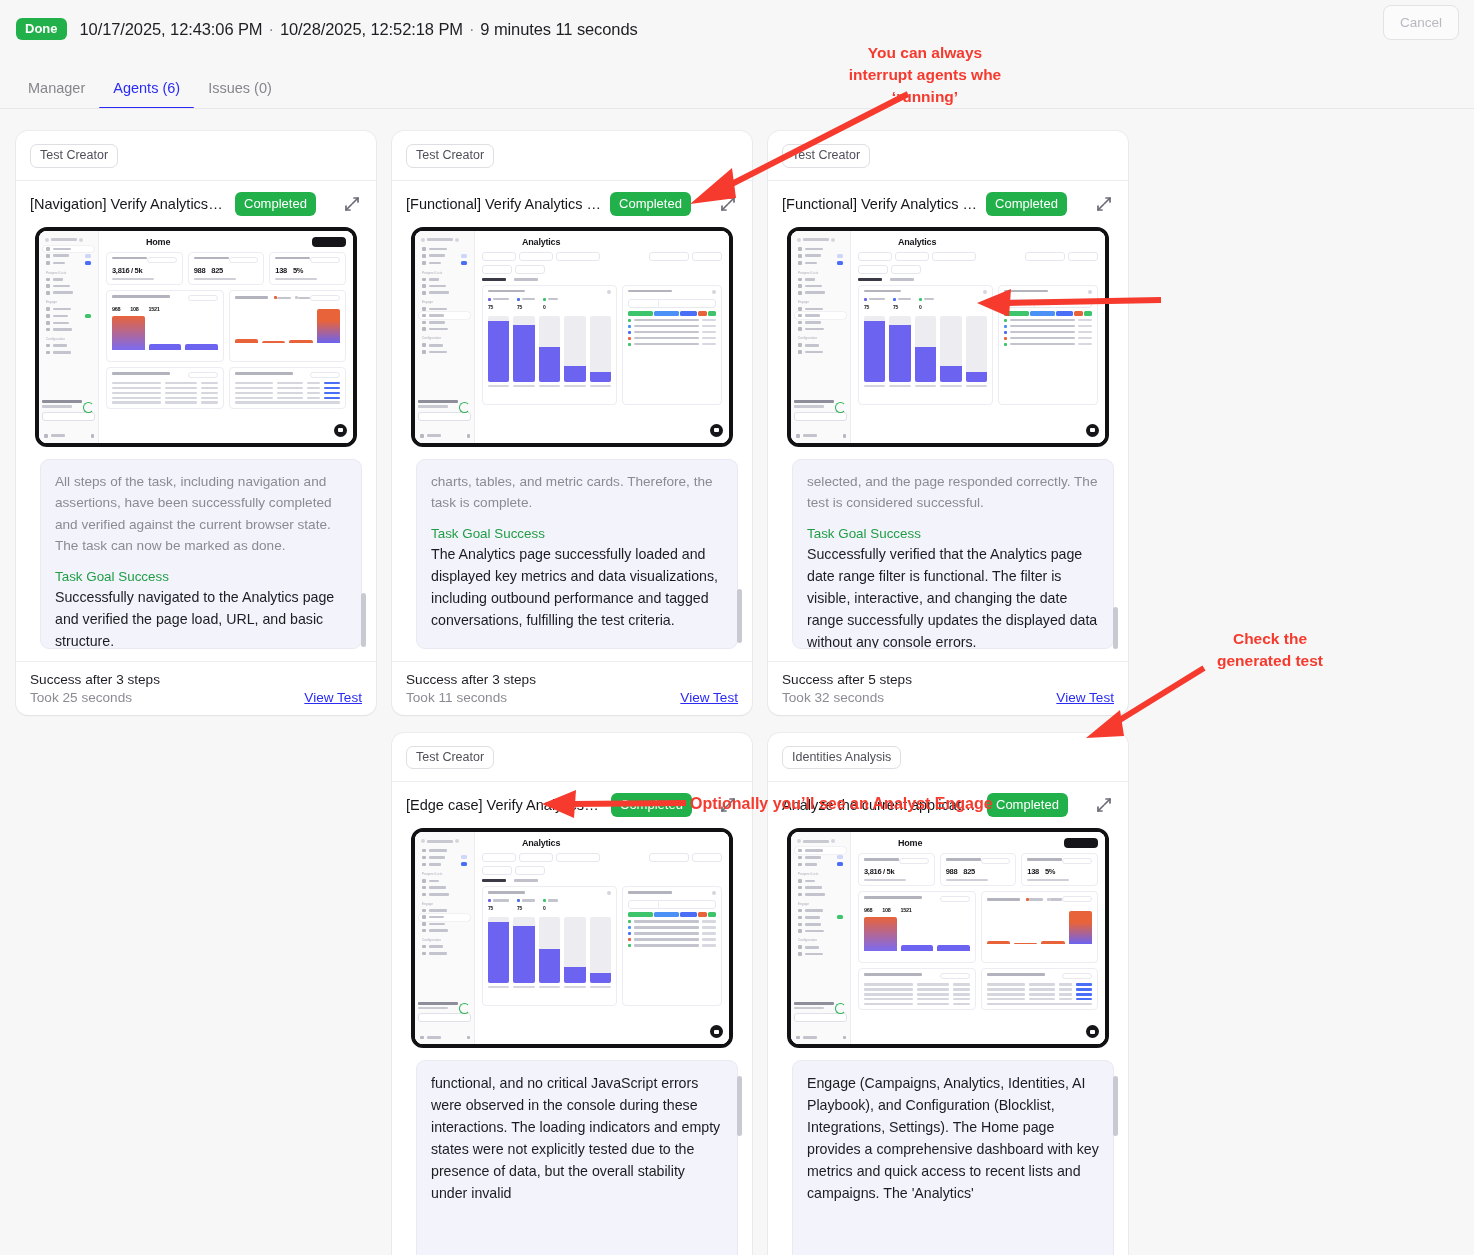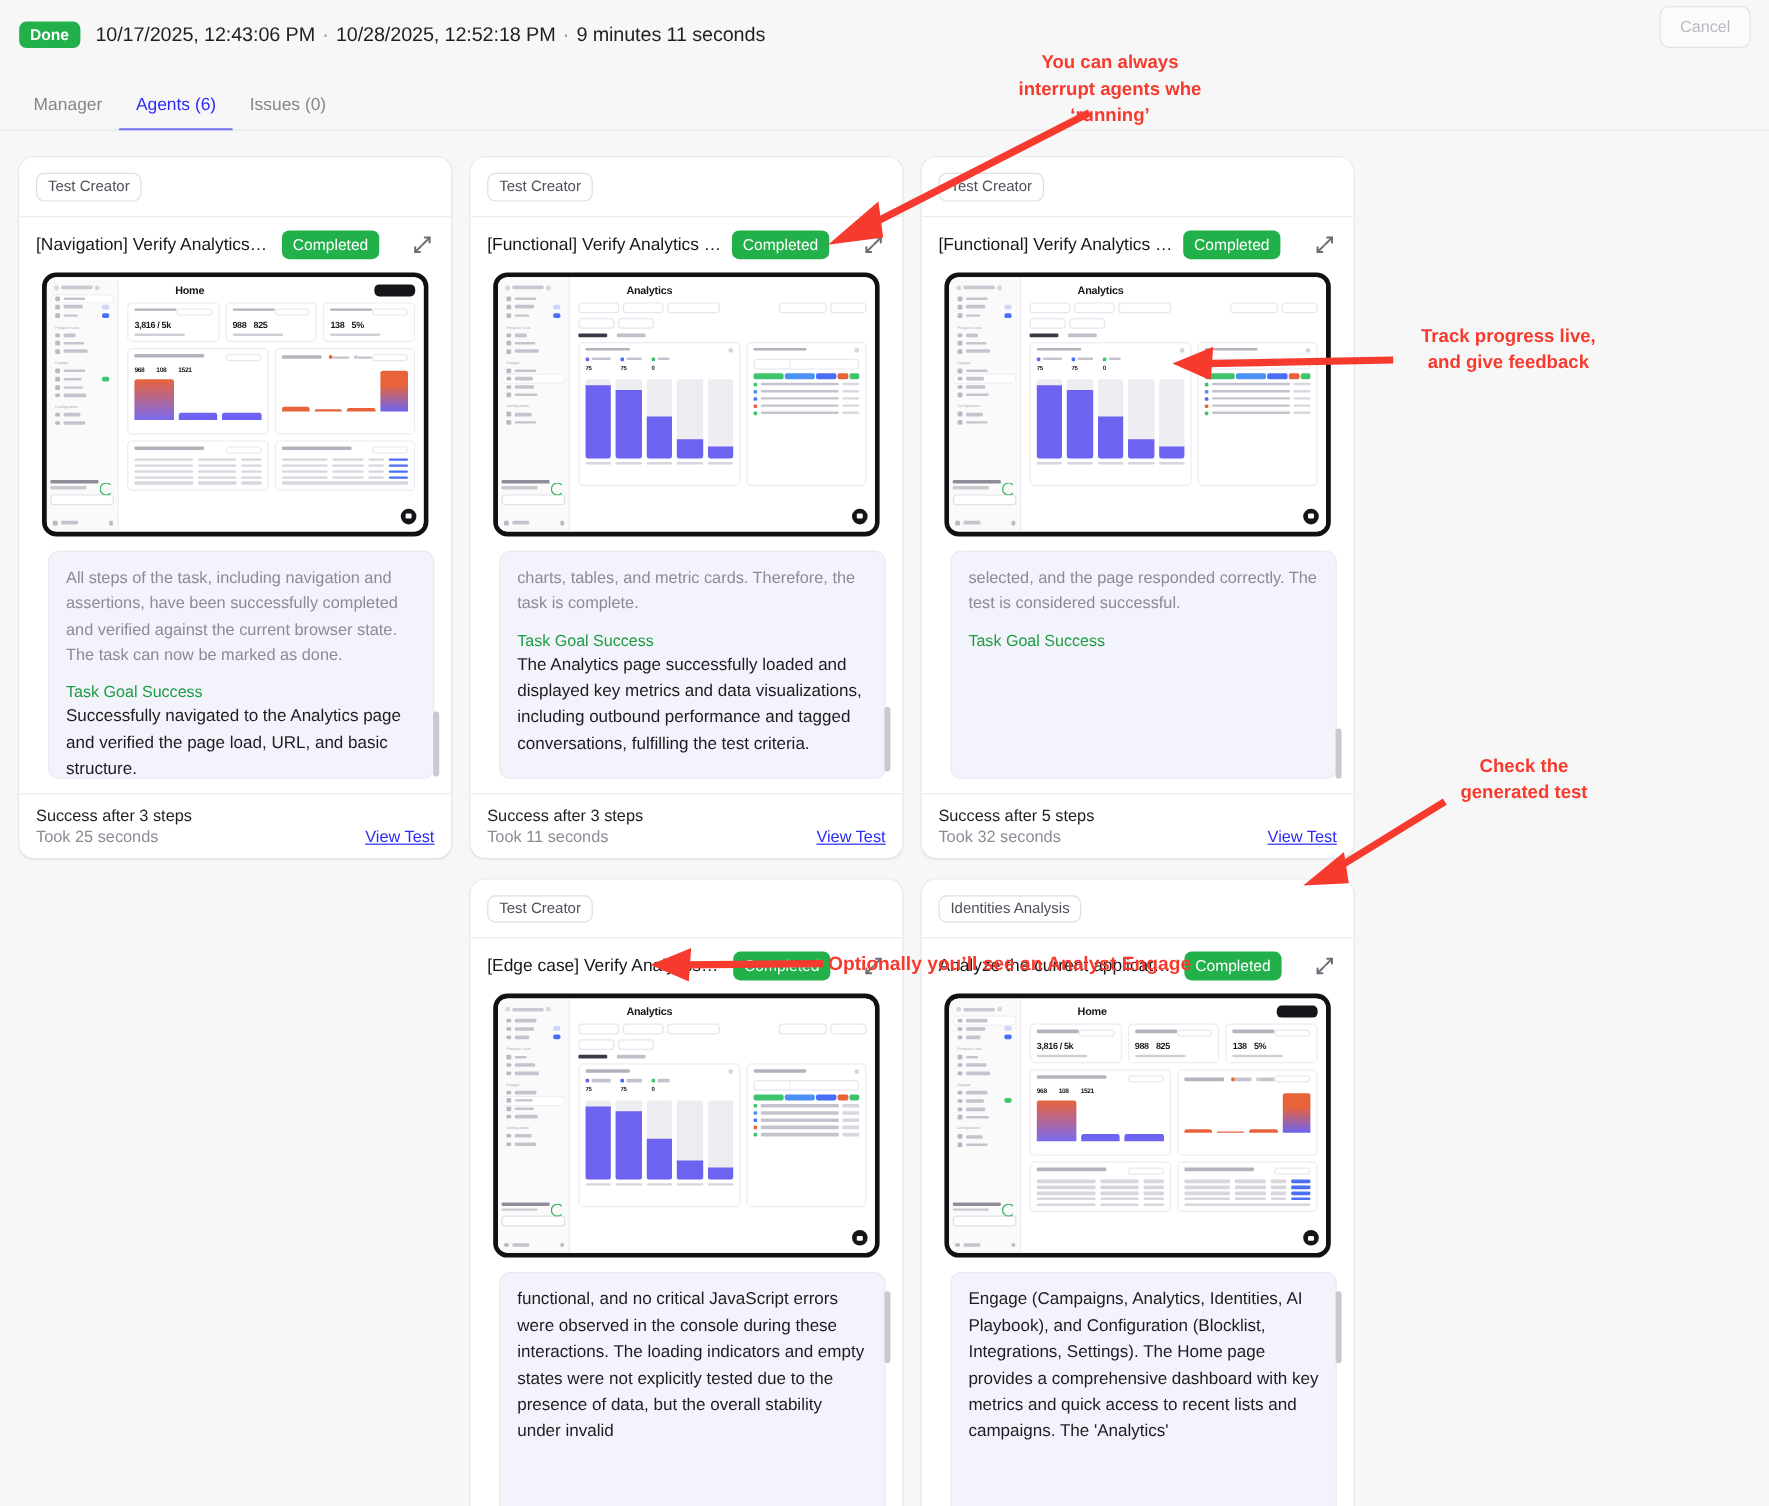--- a/index.html
+++ b/index.html
@@ -908,20 +908,21 @@
             </div>
             <div class="tb-chatbtn"></div>
           </div>
         </div>
       </div>
       <div class="desc-wrap">
         <div class="desc">
           <div class="desc-fade-top"></div>
           <p class="muted">selected, and the page responded correctly. The test is considered successful.</p>
           <div class="goal-label">Task Goal Success</div>
+          <p class="body">Successfully verified that the Analytics page date range filter is functional. The filter is visible, interactive, and changing the date range successfully updates the displayed data without any console errors.</p>
         </div>
         <div class="desc-scroll">
           <div class="thumbbar" style="top:142px;height:42px"></div>
         </div>
       </div>
       <div class="card-sep2"></div>
       <div class="card-foot">
         <div class="foot-left">
           <div class="foot-l1">Success after 5 steps</div>
           <div class="foot-l2">Took 32 seconds</div>
@@ -1392,22 +1393,20 @@
   </div>
 
   <div class="anno" style="left:825px; top:42px; width:200px;">You can always
 interrupt agents whe
 ‘running’</div>
   <svg class="arrow-svg" style="left:660px; top:86px; width:260px; height:125px;" viewBox="0 0 260 125">
     <path d="M248 8 L60 104" stroke="#f63a2e" stroke-width="6" fill="none"></path>
     <path d="M30 118 L72 82 L76 112 Z" fill="#f63a2e"></path>
   </svg>
 
-  <div class="anno" style="left:1162px; top:270px; width:190px;">Track progress live,
-and give feedback</div>
   <svg class="arrow-svg" style="left:975px; top:286px; width:190px; height:30px;" viewBox="0 0 190 30">
     <path d="M186 14 L30 17" stroke="#f63a2e" stroke-width="6" fill="none"></path>
     <path d="M2 17 L36 3 L34 31 Z" fill="#f63a2e"></path>
   </svg>
 
   <div class="anno" style="left:1180px; top:628px; width:180px;">Check the
 generated test</div>
   <svg class="arrow-svg" style="left:1078px; top:662px; width:130px; height:80px;" viewBox="0 0 130 80">
     <path d="M126 6 L32 64" stroke="#f63a2e" stroke-width="6" fill="none"></path>
     <path d="M8 76 L42 48 L46 74 Z" fill="#f63a2e"></path>

